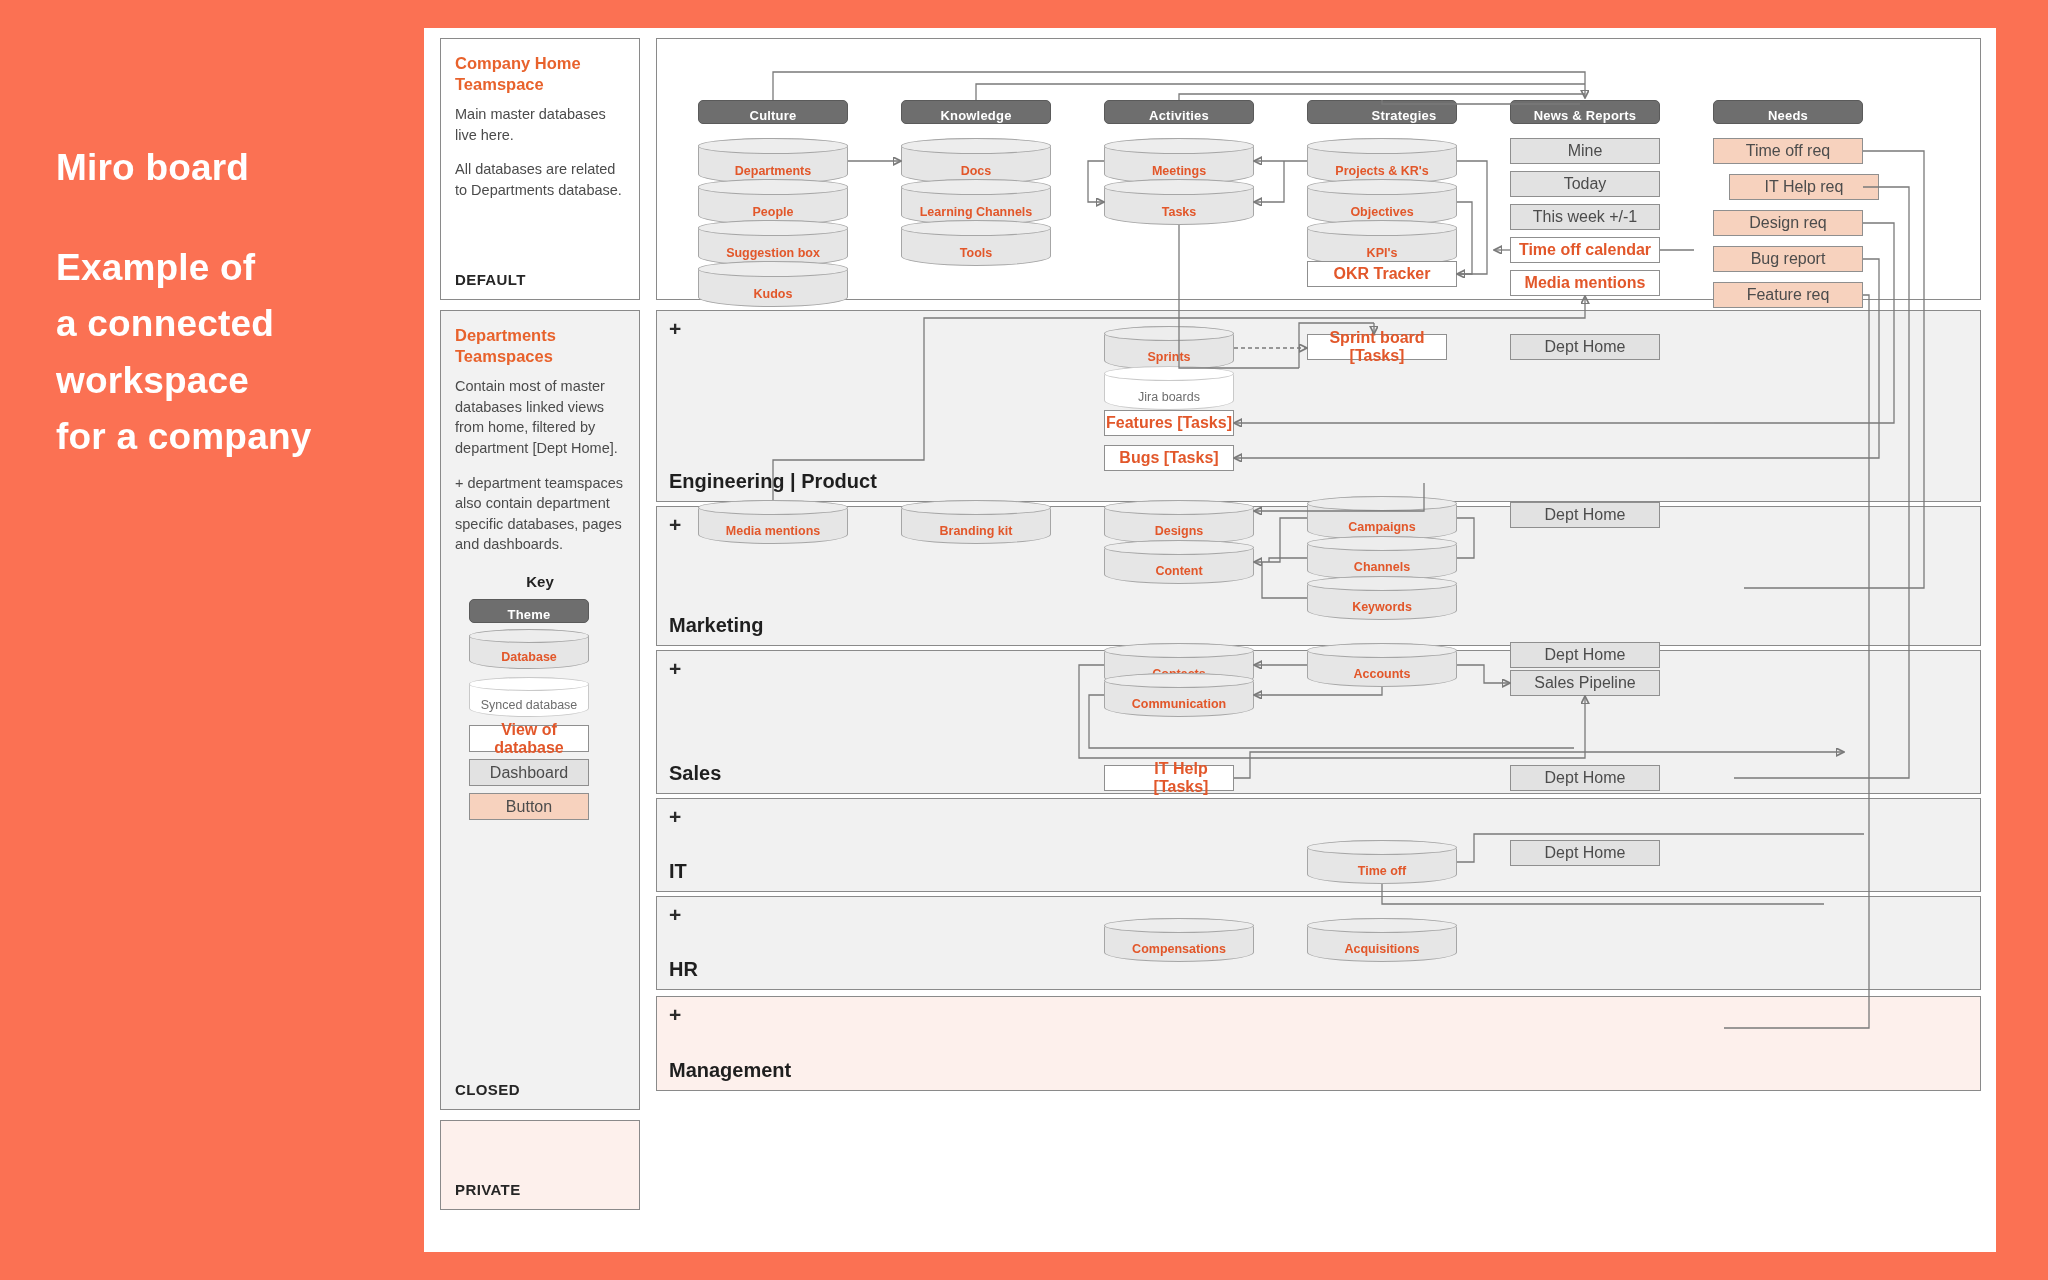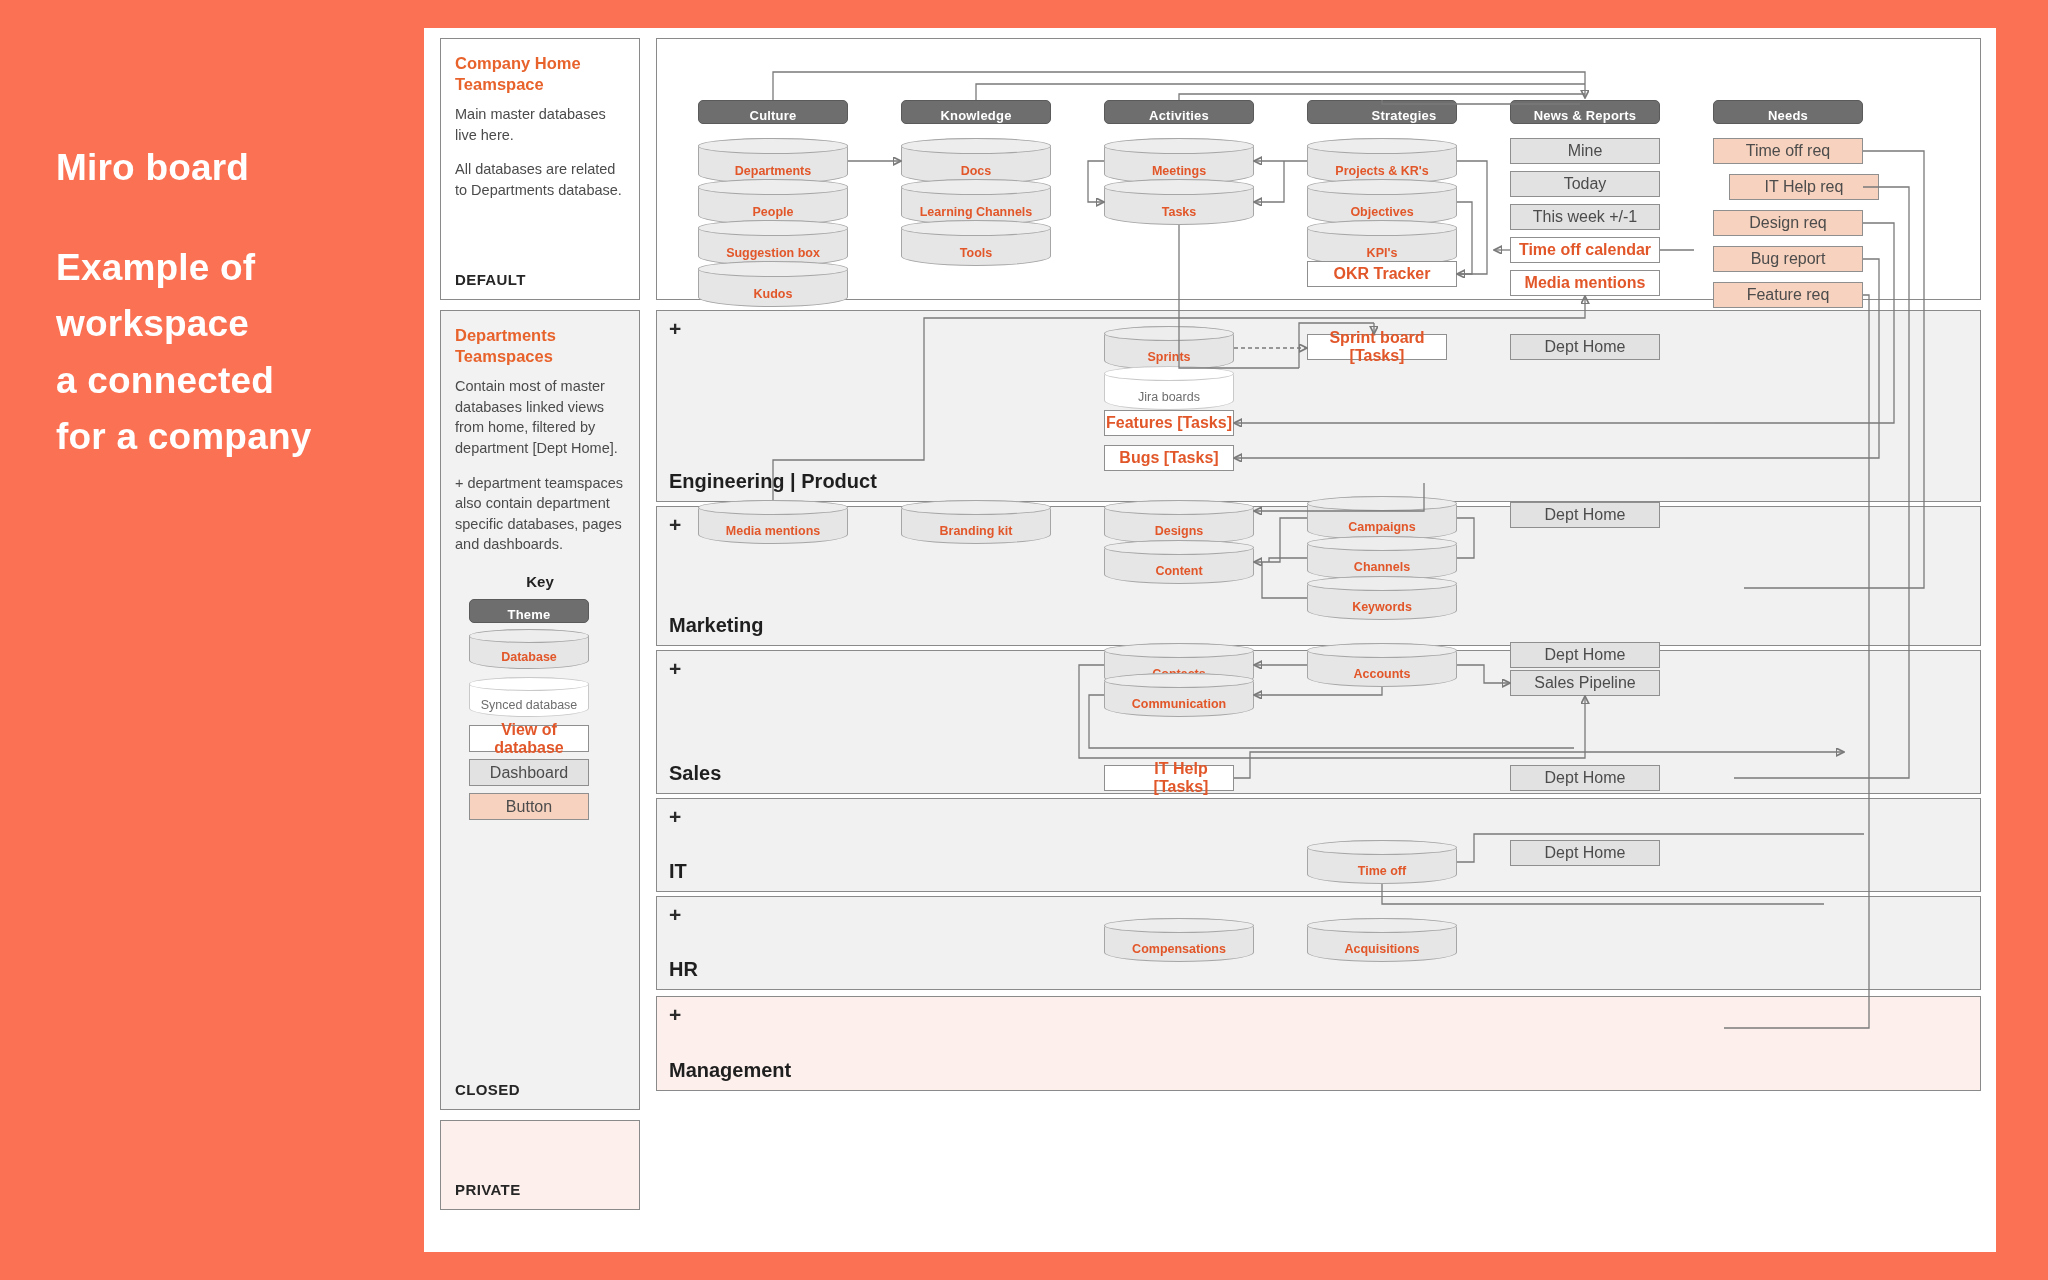--- a/index.html
+++ b/index.html
@@ -107,22 +107,22 @@
   svg#wires { position:absolute; left:0; top:0; width:1572px; height:1224px; pointer-events:none; }
   svg#wires path, svg#wires line { fill:none; stroke:#7a7a7a; stroke-width:1.3; }
 </style>
 </head>
 <body>
 
 <div id="intro">
   <div class="ln">Miro board</div>
   <div class="gap"></div>
   <div class="ln">Example of</div>
+  <div class="ln">a connected</div>
   <div class="ln">workspace</div>
-  <div class="ln">a connected</div>
   <div class="ln">for a company</div>
 </div>
 
 <div id="board">
 
   <div class="note" style="left:16px; top:10px; width:200px; height:262px; background:#ffffff; padding:14px 14px 0 14px;">
     <div class="title">
       <span>Company Home</span><br>
       <span>Teamspace</span>
     </div>

